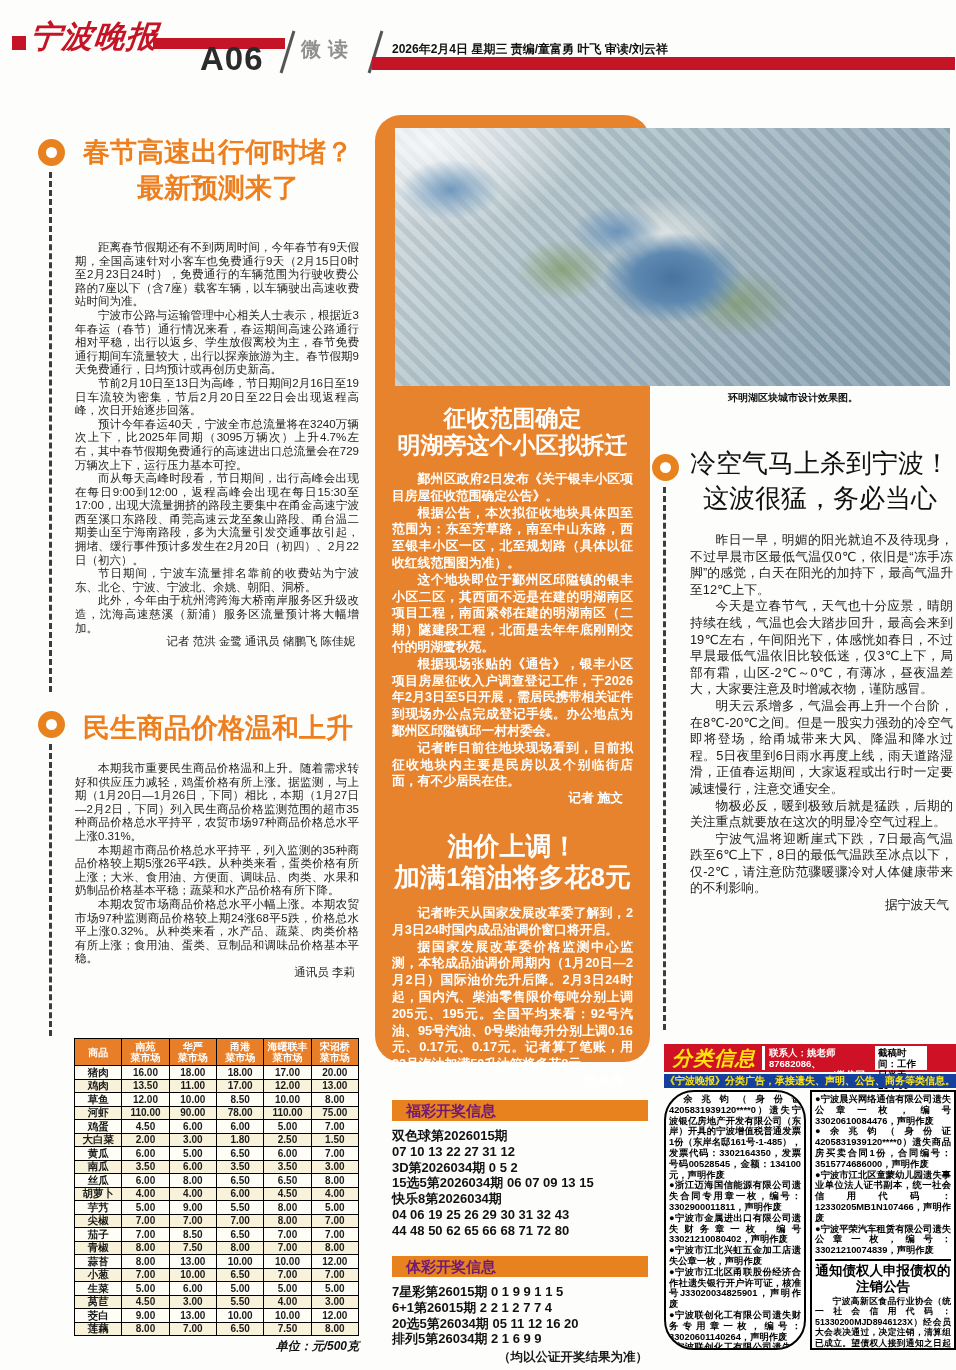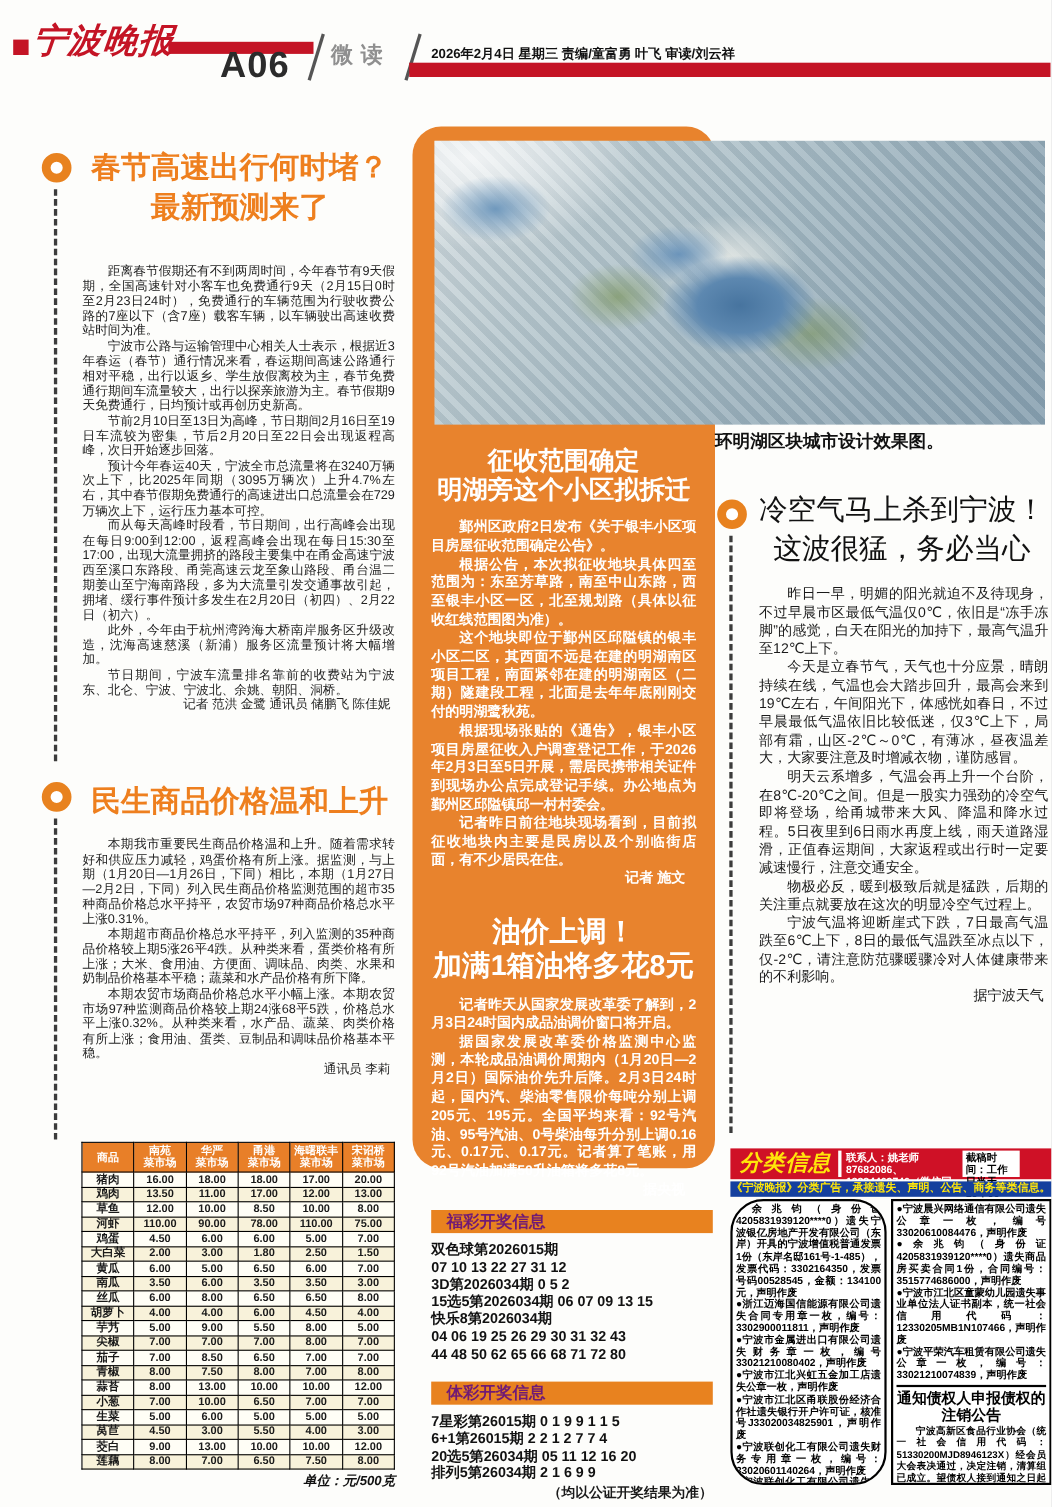--- a/index.html
+++ b/index.html
@@ -56,22 +56,22 @@
     background:
       radial-gradient(ellipse 70px 45px at 50% 58%, #47749f 0%, #5d88b0 55%, rgba(93,136,176,0) 100%),
       radial-gradient(ellipse 45px 26px at 40% 40%, #6b94ba 0%, rgba(107,148,186,0) 100%),
       radial-gradient(ellipse 50px 30px at 10% 24%, #7099bd 0%, rgba(112,153,189,0) 100%),
       radial-gradient(ellipse 90px 55px at 48% 42%, rgba(228,232,229,0.95), rgba(228,232,229,0) 75%),
       radial-gradient(ellipse 60px 40px at 30% 55%, rgba(132,156,108,0.8), rgba(132,156,108,0) 75%),
       radial-gradient(ellipse 70px 45px at 62% 68%, rgba(126,150,104,0.7), rgba(126,150,104,0) 75%),
       radial-gradient(ellipse 220px 120px at 6% 6%, rgba(255,255,255,0.75), rgba(255,255,255,0) 70%),
       repeating-linear-gradient(45deg, rgba(255,255,255,0.12) 0 6px, rgba(70,90,105,0.10) 6px 12px),
       linear-gradient(125deg,#d7dfe2 0%,#b9c9cf 25%,#a3b8c2 50%,#92a9b6 75%,#87a0b0 100%); }
-  .caption { left:650px; top:391px; width:300px; text-align:left; padding-right:14px;
-             font-size:16px; font-weight:bold; color:#111; }
+  .caption { left:650px; top:391px; width:300px; text-align:center; padding-right:14px;
+             font-size:10px; font-weight:bold; color:#111; }
 
   
   .w-title { left:688px; top:446px; width:264px; text-align:center; font-size:26px; line-height:35px;
              font-weight:normal; color:#111; }
   .w-body { left:690px; top:532px; width:263px; font-size:12.8px; line-height:16.6px; text-align:justify; font-weight:500; }
 
   
   .lot-head { width:256px; height:21px; background:#e8821f; color:#701a75; font-weight:bold; font-size:15px;
               line-height:21px; padding-left:14px; }
   .lot-lines { width:256px; font-size:13px; line-height:15.8px; font-weight:bold; color:#111; }
@@ -116,22 +116,22 @@
     <div>春节高速出行何时堵？</div>
     <div>最新预测来了</div>
   </div>
   <div class="abs l-body" style="left:75px; top:241px;">
     <div>
         <div class="para">距离春节假期还有不到两周时间，今年春节有9天假期，全国高速针对小客车也免费通行9天（2月15日0时至2月23日24时），免费通行的车辆范围为行驶收费公路的7座以下（含7座）载客车辆，以车辆驶出高速收费站时间为准。</div>
         <div class="para">宁波市公路与运输管理中心相关人士表示，根据近3年春运（春节）通行情况来看，春运期间高速公路通行相对平稳，出行以返乡、学生放假离校为主，春节免费通行期间车流量较大，出行以探亲旅游为主。春节假期9天免费通行，日均预计或再创历史新高。</div>
         <div class="para">节前2月10日至13日为高峰，节日期间2月16日至19日车流较为密集，节后2月20日至22日会出现返程高峰，次日开始逐步回落。</div>
         <div class="para">预计今年春运40天，宁波全市总流量将在3240万辆次上下，比2025年同期（3095万辆次）上升4.7%左右，其中春节假期免费通行的高速进出口总流量会在729万辆次上下，运行压力基本可控。</div>
         <div class="para">而从每天高峰时段看，节日期间，出行高峰会出现在每日9:00到12:00，返程高峰会出现在每日15:30至17:00，出现大流量拥挤的路段主要集中在甬金高速宁波西至溪口东路段、甬莞高速云龙至象山路段、甬台温二期姜山至宁海南路段，多为大流量引发交通事故引起，拥堵、缓行事件预计多发生在2月20日（初四）、2月22日（初六）。</div>
+        <div class="para">节日期间，宁波车流量排名靠前的收费站为宁波东、北仑、宁波、宁波北、余姚、朝阳、洞桥。</div>
         <div class="para">此外，今年由于杭州湾跨海大桥南岸服务区升级改造，沈海高速慈溪（新浦）服务区流量预计将大幅增加。</div>
-        <div class="para">节日期间，宁波车流量排名靠前的收费站为宁波东、北仑、宁波、宁波北、余姚、朝阳、洞桥。</div>
       </div>
     <div class="byline">记者 范洪 金鹭 通讯员 储鹏飞 陈佳妮</div>
   </div>
 
   <div class="abs bullet" style="left:38px; top:711px;"></div>
   <div class="abs dotline" style="left:49px; top:744px; height:292px;"></div>
   <div class="abs l-title" style="left:77px; top:710px;">
     <div>民生商品价格温和上升</div>
   </div>
   <div class="abs l-body" style="left:75px; top:762px;">

